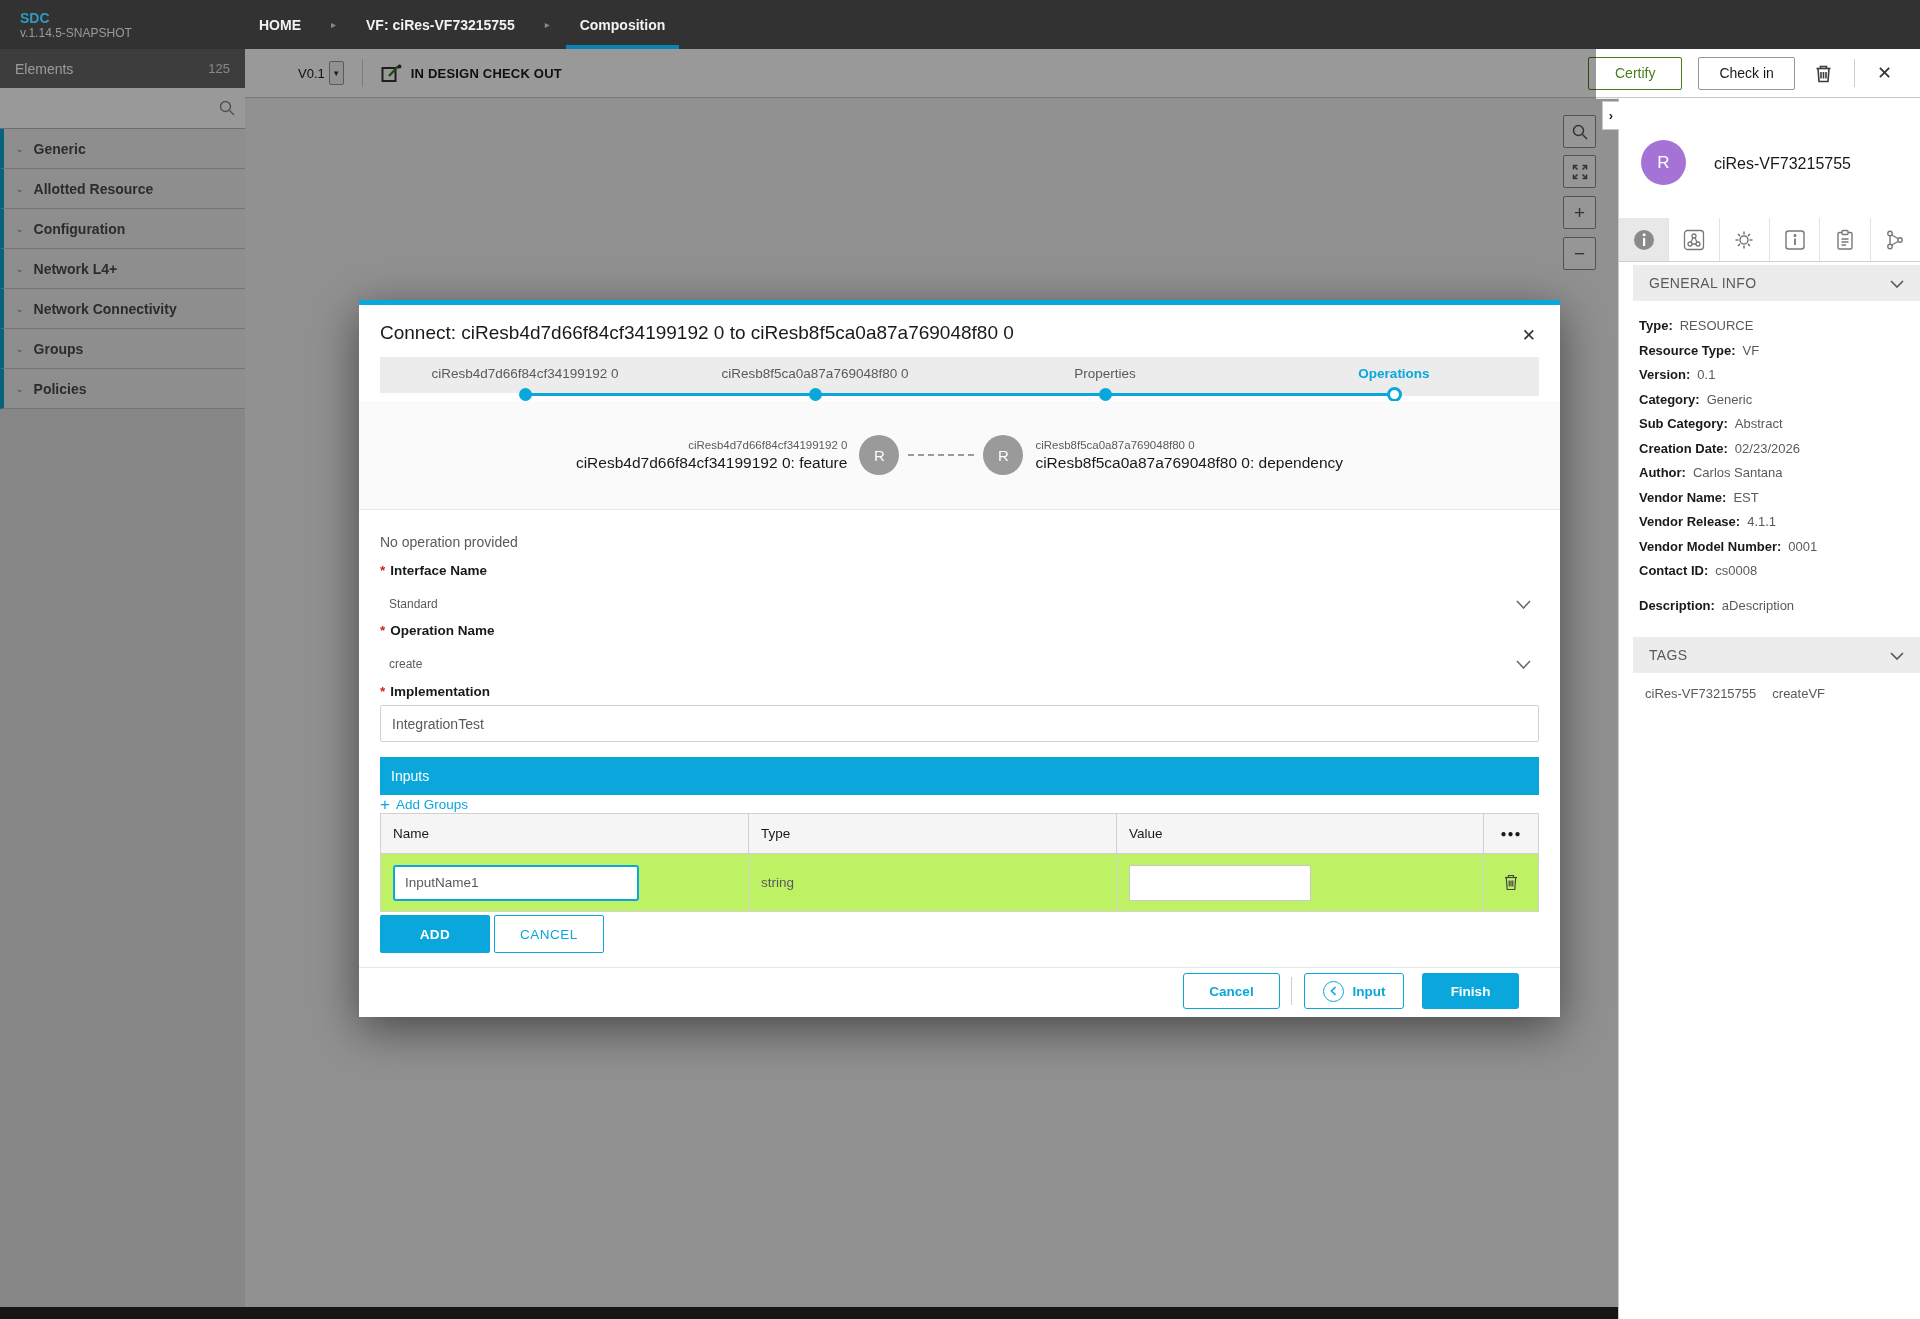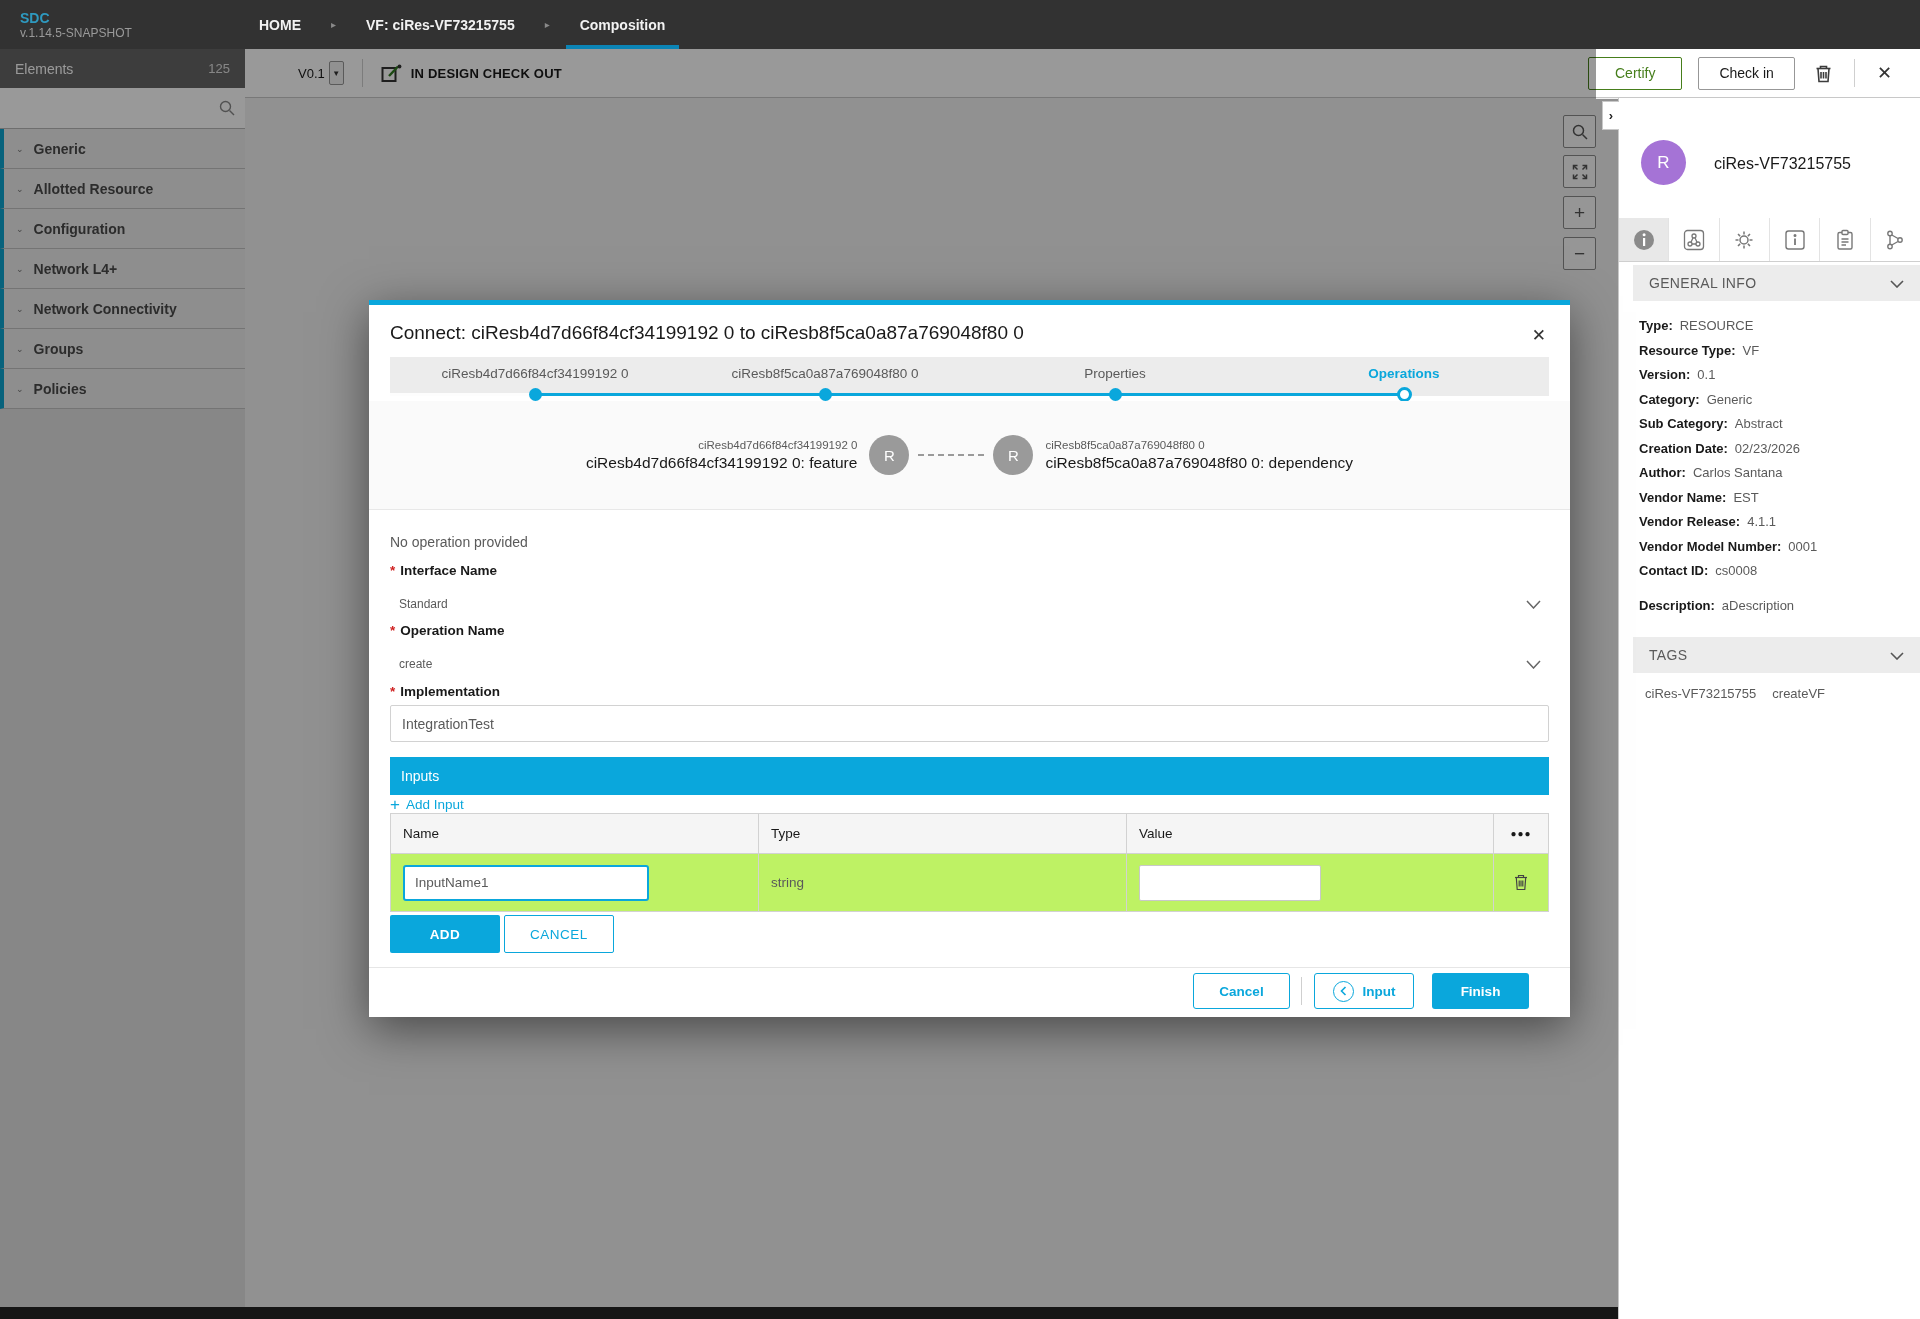--- a/index.html
+++ b/index.html
@@ -69,21 +69,21 @@
   .rp-section-title { font-size:14px; color:#5a5a5a; letter-spacing:.3px; }
   .rp-section-chevron { margin-left:auto; }
   .gi-fields { position:absolute; left:20px; top:216px; width:270px; }
   .gi-row { line-height:24.5px; font-size:13px; white-space:nowrap; }
   .gi-label { font-weight:bold; color:#191919; margin-right:7px; }
   .gi-value { color:#5a5a5a; }
   .gi-desc { position:absolute; left:20px; top:500px; font-size:13px; }
   .tags-list { position:absolute; left:26px; top:588px; font-size:13px; color:#5a5a5a; display:flex; gap:16px; }
 
   
-  .modal { position:absolute; left:369px; top:300px; width:1201px; height:717px; background:#fff; border-top:5px solid #0aa7dc; box-shadow:0 12px 44px rgba(0,0,0,.5); z-index:10; }
+  .modal { position:absolute; left:359px; top:300px; width:1201px; height:717px; background:#fff; border-top:5px solid #0aa7dc; box-shadow:0 12px 44px rgba(0,0,0,.5); z-index:10; }
   .modal-title { position:absolute; left:21px; top:17px; font-size:19px; color:#191919; }
   .modal-close { position:absolute; right:18px; top:14px; background:none; border:none; font-size:17px; color:#333; cursor:pointer; padding:6px; }
   .wizard { position:absolute; left:21px; top:52px; width:1159px; height:39px; background:#ececec; }
   .step-label { position:absolute; top:9px; width:290px; text-align:center; font-size:13.5px; color:#5a5a5a; cursor:pointer; }
   .step-label.active { color:#0aa7dc; font-weight:bold; }
   .wz-line-white { position:absolute; left:0; top:36px; width:145px; height:3px; background:#fdfdfd; }
   .wz-line { position:absolute; left:145px; top:36px; width:869px; height:3px; background:#0aa7dc; }
   .wz-dot { position:absolute; top:31px; width:13px; height:13px; border-radius:50%; background:#0aa7dc; }
   .wz-dot.hollow { width:15px; height:15px; top:30px; background:#fff; border:3px solid #0aa7dc; }
   .preview { position:absolute; left:0; top:96px; width:1201px; height:109px; background:#fafafa; border-bottom:1px solid #e8e8e8; display:flex; align-items:center; justify-content:center; }
@@ -409,21 +409,21 @@
   </div>
 
   <div class="f-label" style="top:379px;">
     <span class="f-req">*</span><span>Implementation</span>
   </div>
   <input class="impl-input" type="text" value="IntegrationTest" style="">
 
   <div class="inputs-bar">Inputs</div>
   <button class="add-input-link">
     <span class="add-plus">+</span>
-    <span>Add Input</span>
+    <span>Add Groups</span>
   </button>
 
   <div class="inp-table">
     <div class="t-head">
       <div class="t-cell c-name">Name</div>
       <div class="t-cell c-type">Type</div>
       <div class="t-cell c-value">Value</div>
       <div class="t-cell c-menu">
           <span class="menu-dots">●●●</span>
         </div>

